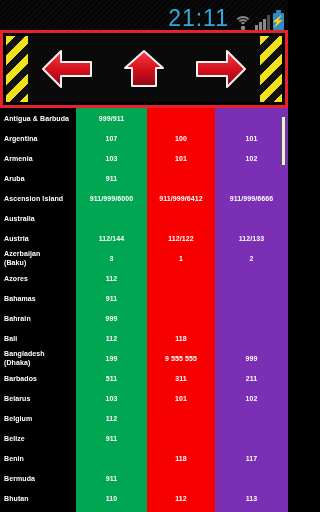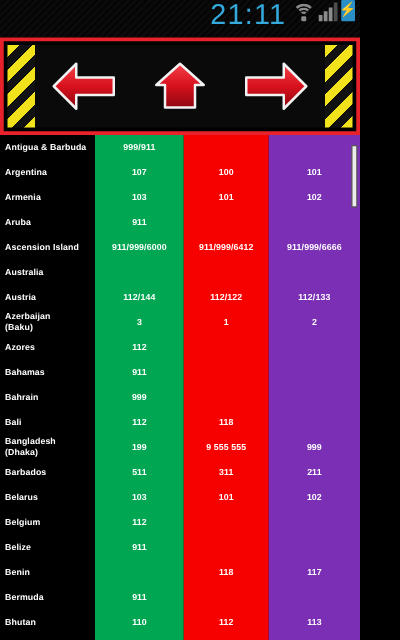--- a/index.html
+++ b/index.html
@@ -9,21 +9,21 @@
     font-family:"Liberation Sans", sans-serif;
     overflow:hidden;
   }
   #app { position:relative; width:288px; height:512px; background:#000; overflow:hidden; }
 
   
   .statusbar{
     position:absolute; top:0; left:0; width:288px; height:30px;
     background:
       repeating-linear-gradient(135deg,#0b0b0b 0 2px,#050505 2px 4px);
-    display:flex; align-items:flex-start; justify-content:flex-end;
+    display:flex; align-items:flex-end; justify-content:flex-end;
     padding-right:4px;
   }
   .clock{
     color:#33a9dc; font-size:23px; font-weight:300; letter-spacing:1px;
     line-height:23px; font-family:"Liberation Sans", sans-serif;
   }
   .sb-icons{ display:flex; align-items:center; gap:3px; margin-left:4px; }
   .wifi-ic{ width:19px; height:16px; position:relative; }
   .wifi-ic i{ position:absolute; display:block; border:2px solid #8b8b8b;
     border-bottom-color:transparent; border-left-color:transparent; border-right-color:transparent;

